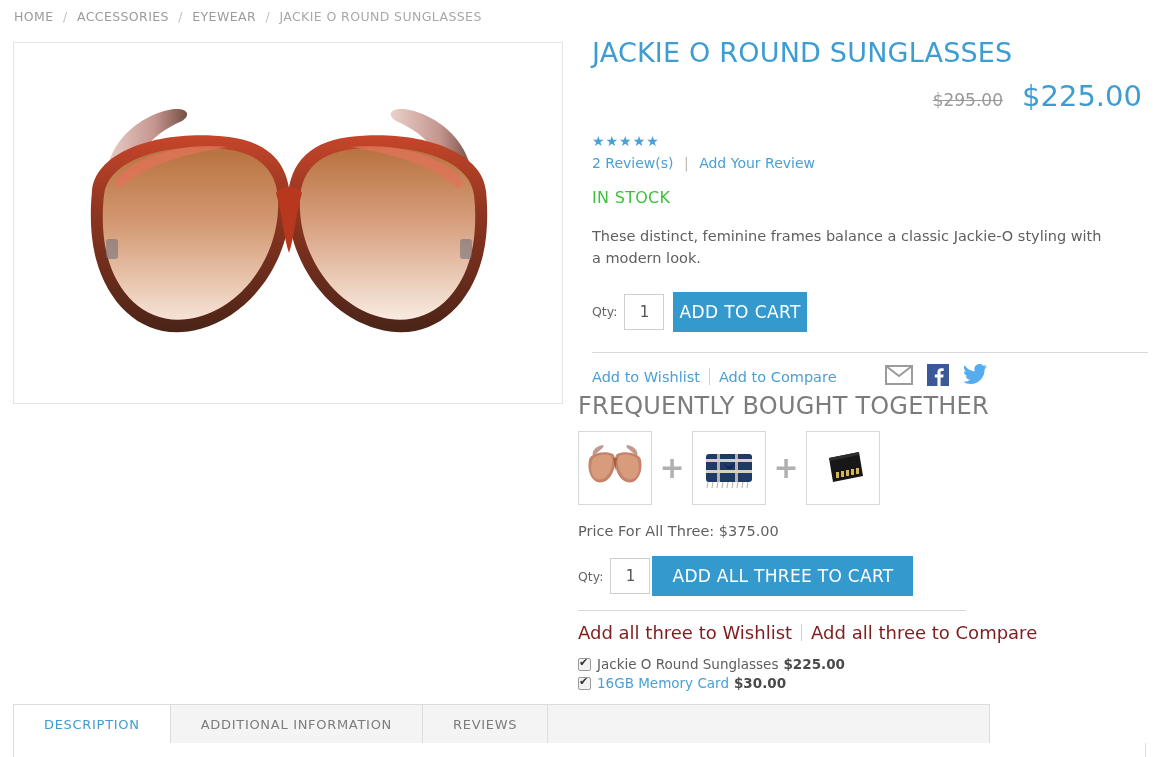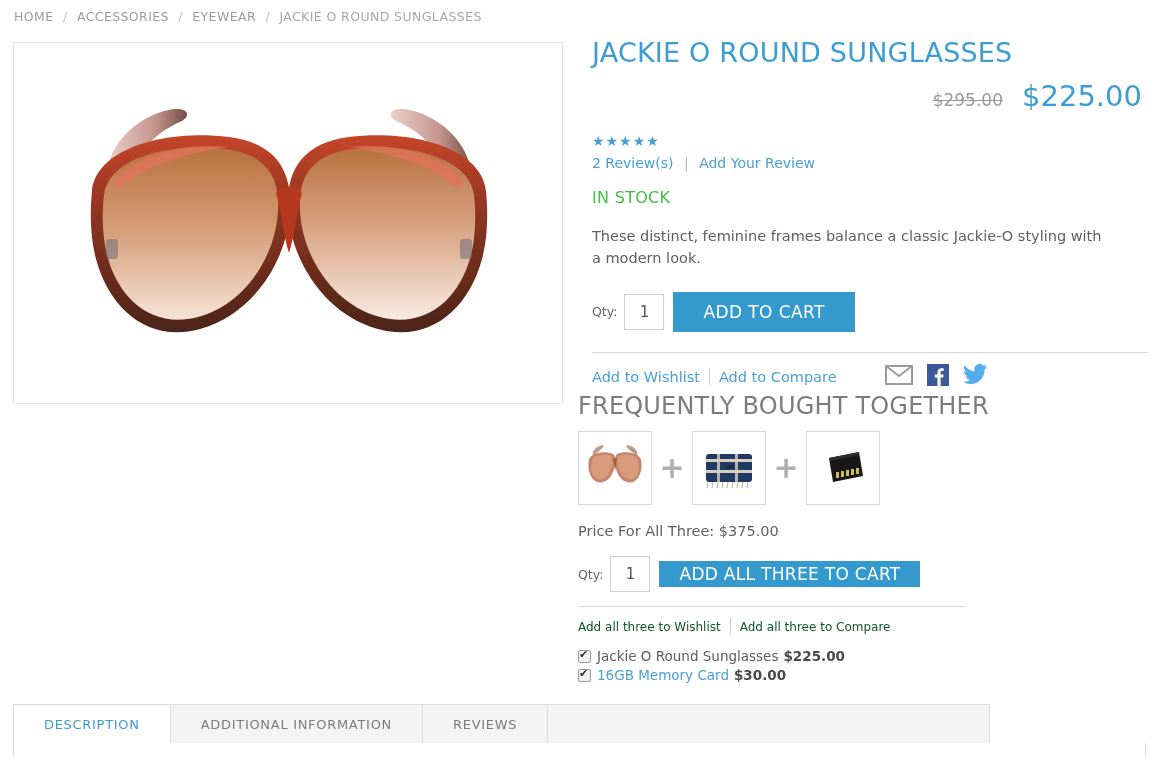--- a/index.html
+++ b/index.html
@@ -64,21 +64,21 @@
   }
 
   .cart-row { margin-top: 22px; display: flex; align-items: center; }
   .qty-label { font-size: 12.5px; color: #666; margin-right: 7px; }
   .qty-input {
     width: 40px; height: 36px; border: 1px solid #cfcfcf; background: #fff;
     text-align: center; font-size: 15px; color: #555;
     font-family: inherit; outline: none;
   }
   .btn-cart {
-    margin-left: 9px; height: 40px; padding: 0 30px;
+    margin-left: 9px; height: 40px; padding: 0 6px;
     background: #3499cd; color: #fff; border: none;
     font-size: 17px; letter-spacing: .4px;
     font-family: inherit; cursor: pointer;
   }
 
   .divider { height: 1px; background: #d8d8d8; margin-top: 20px; width: 556px; }
 
   .social-row { display: flex; align-items: center; margin-top: 11px; }
   .social-row a { color: #4a9fd4; text-decoration: none; font-size: 14.5px; }
   .vbar { width: 1px; height: 17px; background: #cfcfcf; margin: 0 9px; }
@@ -95,28 +95,28 @@
     width: 74px; height: 74px; border: 1px solid #d9d9d9;
     background: #fff; position: relative; overflow: hidden;
   }
   .plus {
     width: 40px; text-align: center; color: #b0b0b0;
     font-size: 30px; line-height: 1; font-weight: bold;
   }
   .fbt-price { margin-top: 18px; font-size: 14.5px; color: #5f5f5f; }
   .fbt-cart-row { margin-top: 17px; display: flex; align-items: center; }
   .btn-all {
-    margin-left: 9px; height: 26px; padding: 0 20px;
+    margin-left: 2px; height: 40px; padding: 0 20px;
     background: #3499cd; color: #fff; border: none;
     font-size: 17px; letter-spacing: .3px;
     font-family: inherit; cursor: pointer;
   }
   .fbt-divider { height: 1px; background: #d8d8d8; margin-top: 14px; width: 388px; }
   .fbt-links { margin-top: 11px; display: flex; align-items: center; }
-  .fbt-links a { color: #14532d; text-decoration: none; font-size: 12px; }
+  .fbt-links a { color: #7f1d1d; text-decoration: none; font-size: 18px; }
 
   .fbt-list { margin-top: 13px; }
   .fbt-li { display: flex; align-items: center; margin-bottom: 3px; font-size: 13.5px; }
   .cb {
     width: 13px; height: 13px; margin-right: 6px;
     border: 1px solid #9a9a9a; background: #f2f2f2;
     border-radius: 2px; position: relative; flex: none;
   }
   .cb::after {
     content: "✔"; position: absolute; left: 0px; top: -3px;

